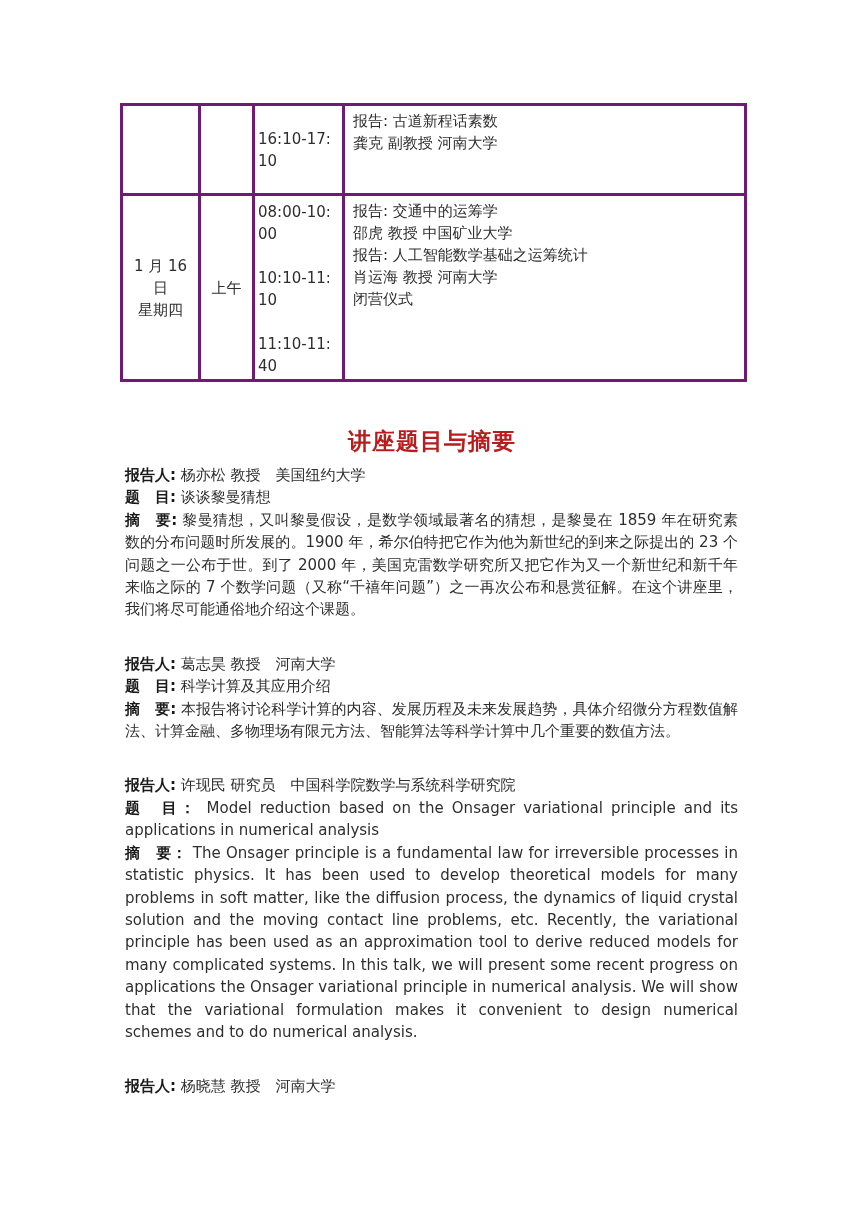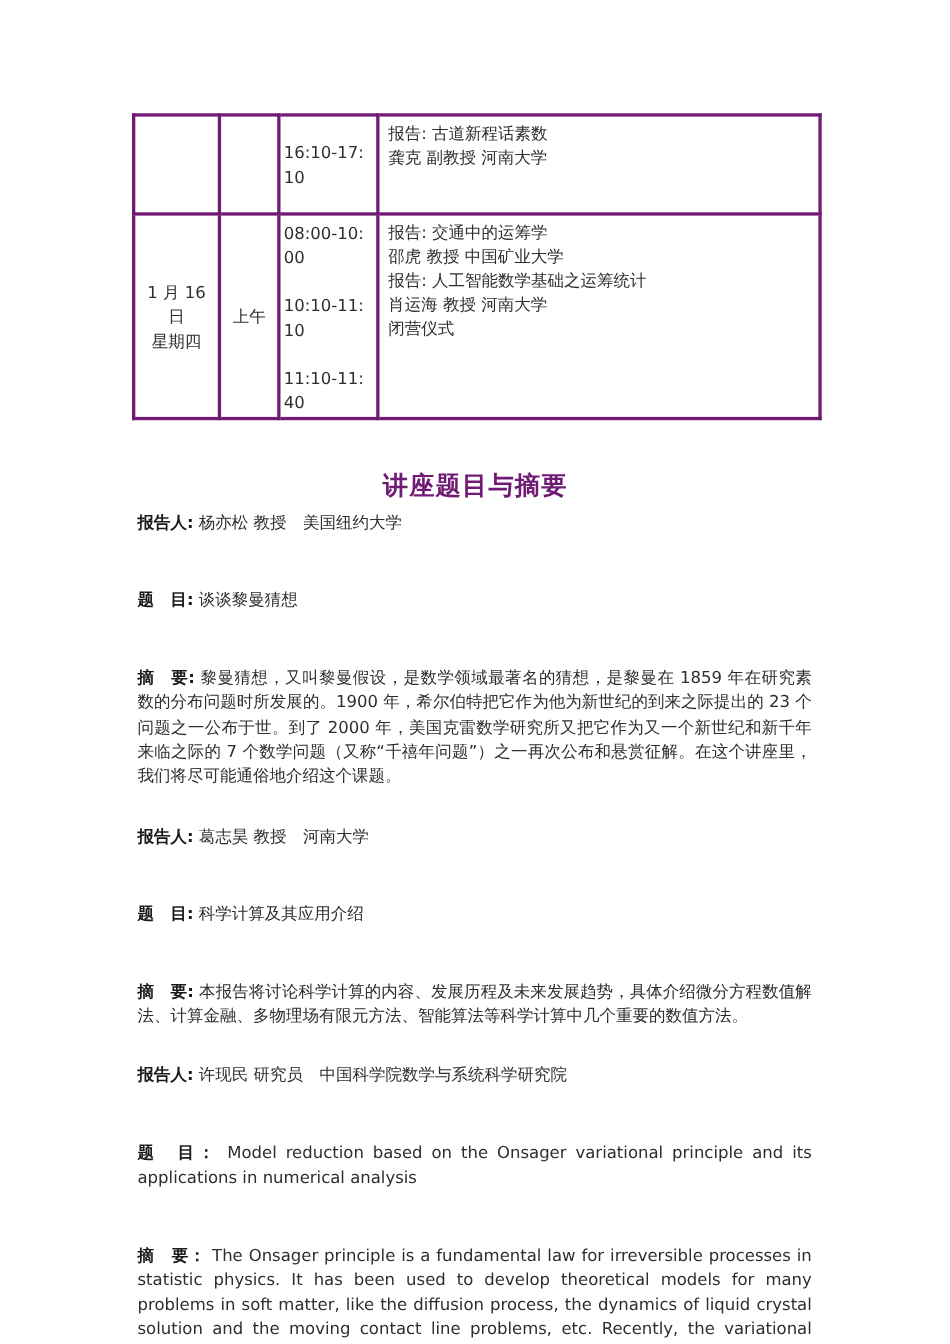--- a/index.html
+++ b/index.html
@@ -24,30 +24,30 @@
   td.time-cell { text-align:left; word-break:break-all; padding:2px 3px; }
   tr.row-1 td.time-cell { vertical-align:middle; }
   tr.row-2 td.time-cell { vertical-align:top; padding-top:5px; }
   .time-range { margin:0 0 22px 0; }
   .time-range:last-child { margin-bottom:0; }
   td.content-cell { vertical-align:top; text-align:left; padding:4px 8px; }
   .content-line, .date-line { margin:0; }
   
   .section-title {
     position:absolute; left:0; top:426px; width:864px; text-align:center;
-    font-size:23px; font-weight:bold; color:#701a75; letter-spacing:1px;
+    font-size:23px; font-weight:bold; color:#b91c1c; letter-spacing:1px;
   }
   
   .talks {
     position:absolute; left:125px; top:464px; width:613px;
     font-size:15px; line-height:22.4px;
   }
   .talk { margin:0 0 32px 0; }
   .talk p { margin:0; }
-  .talk .para { text-align:justify;margin-top:48px; }
+  .talk .para { text-align:justify; }
   .talk b { color:#1a1a1a; }
 </style>
 </head>
 <body>
 
 <div class="page">
 
   <table class="schedule">
     <colgroup>
       <col class="col-date">

